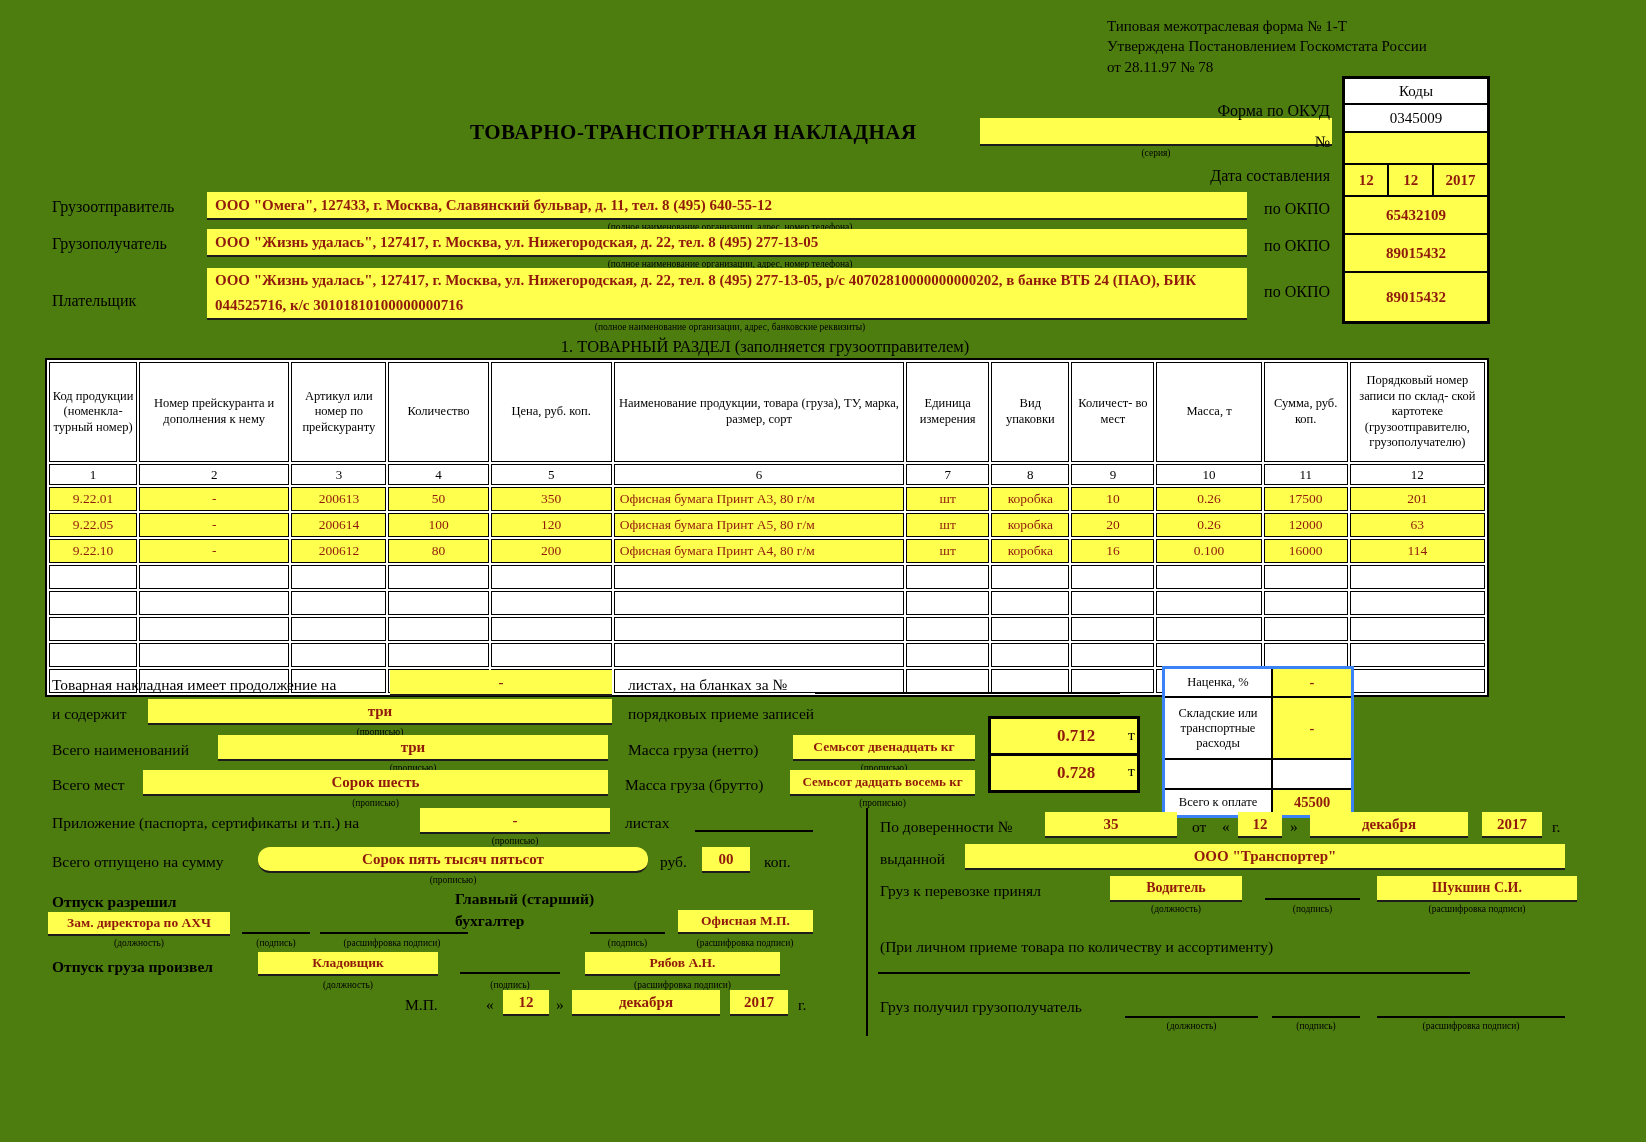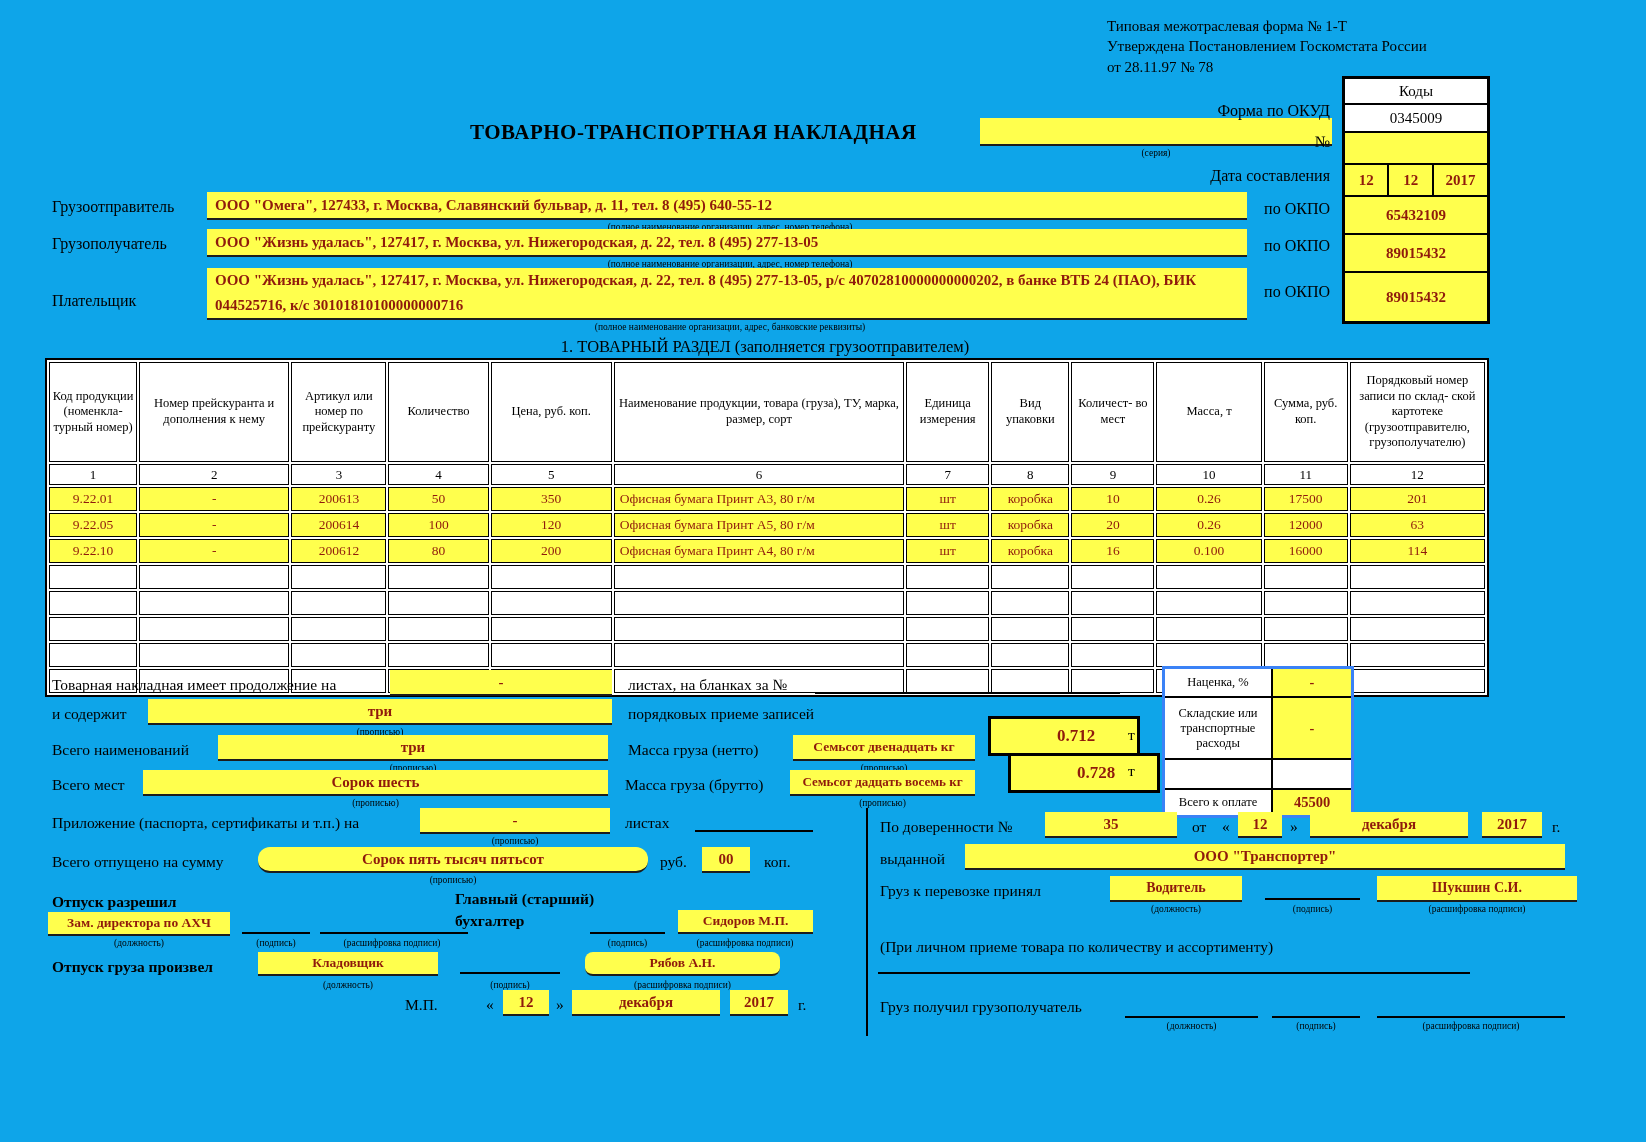--- a/index.html
+++ b/index.html
@@ -1,16 +1,16 @@
 <!DOCTYPE html>
 <html><head>
 <meta charset="utf-8">
 <style>
   html,body{margin:0;padding:0;background:#fff;}
-  #page{position:relative;width:1646px;height:1142px;background:#0ea5e9;
+  #page{position:relative;width:1646px;height:1142px;background:#4d7c0f;
         font-family:"Liberation Serif",serif;color:#000;overflow:hidden;}
   .lbl{position:absolute;font-size:15.5px;white-space:nowrap;}
   .blbl{font-weight:bold;}
   .yf{position:absolute;background:#FFFF4D;border-bottom:2px solid #1c1c1c;color:#8f1a0c;
       font-weight:bold;font-size:15px;text-align:center;height:24px;line-height:24px;
       overflow:hidden;white-space:nowrap;}
   .cap{position:absolute;font-size:9.5px;text-align:center;white-space:nowrap;color:#000;}
   .uline{position:absolute;border-bottom:2px solid #000;height:0;}
   
   #form-note{position:absolute;left:1107px;top:16px;font-size:15px;line-height:1.35;}
@@ -286,21 +286,21 @@
 
   <div class="lbl" style="left:52px;top:776px;">Всего мест</div>
   <div class="yf" style="left:143px;top:770px;width:465px;">Сорок шесть</div>
   <div class="cap" style="left:143px;top:798px;width:465px;">(прописью)</div>
   <div class="lbl" style="left:625px;top:776px;">Масса груза (брутто)</div>
   <div class="yf" style="left:790px;top:770px;width:185px;font-size:13px;">Семьсот дадцать восемь кг</div>
   <div class="cap" style="left:790px;top:798px;width:185px;">(прописью)</div>
 
   <div class="massbox" style="top:716px;">0.712</div>
   <div class="lbl" style="left:1128px;top:726px;">т</div>
-  <div class="massbox" style="top:753px;margin-left:20px;">0.728</div>
+  <div class="massbox" style="top:753px;">0.728</div>
   <div class="lbl" style="left:1128px;top:762px;">т</div>
 
   <div id="totals">
     <div class="trow" style="height:27px;">
       <div class="tlabel">Наценка, %</div>
       <div class="tval y">-</div>
     </div>
     <div class="trow" style="height:60px;">
       <div class="tlabel">Складские или транспортные расходы</div>
       <div class="tval y">-</div>
@@ -333,29 +333,29 @@
   <div class="cap" style="left:48px;top:938px;width:182px;">(должность)</div>
   <div class="uline" style="left:242px;top:932px;width:68px;"></div>
   <div class="cap" style="left:242px;top:938px;width:68px;">(подпись)</div>
   <div class="uline" style="left:320px;top:932px;width:148px;"></div>
   <div class="cap" style="left:312px;top:938px;width:160px;">(расшифровка подписи)</div>
 
   <div class="lbl blbl" style="left:455px;top:890px;">Главный (старший)</div>
   <div class="lbl blbl" style="left:455px;top:912px;">бухгалтер</div>
   <div class="uline" style="left:590px;top:932px;width:75px;"></div>
   <div class="cap" style="left:590px;top:938px;width:75px;">(подпись)</div>
-  <div class="yf" style="left:678px;top:910px;width:135px;font-size:13.5px;height:22px;line-height:22px;">Сидоров М.П.</div>
+  <div class="yf" style="left:678px;top:910px;width:135px;font-size:13.5px;height:22px;line-height:22px;">Офисная М.П.</div>
   <div class="cap" style="left:665px;top:938px;width:160px;">(расшифровка подписи)</div>
 
   <div class="lbl blbl" style="left:52px;top:958px;">Отпуск груза произвел</div>
   <div class="yf" style="left:258px;top:952px;width:180px;font-size:13.5px;height:22px;line-height:22px;">Кладовщик</div>
   <div class="cap" style="left:258px;top:980px;width:180px;">(должность)</div>
   <div class="uline" style="left:460px;top:972px;width:100px;"></div>
   <div class="cap" style="left:460px;top:980px;width:100px;">(подпись)</div>
-  <div class="yf" style="left:585px;top:952px;width:195px;font-size:13.5px;height:22px;line-height:22px;border-radius:8px;">Рябов А.Н.</div>
+  <div class="yf" style="left:585px;top:952px;width:195px;font-size:13.5px;height:22px;line-height:22px;">Рябов А.Н.</div>
   <div class="cap" style="left:600px;top:980px;width:165px;">(расшифровка подписи)</div>
 
   <div class="lbl" style="left:405px;top:996px;">М.П.</div>
   <div class="lbl" style="left:486px;top:996px;">«</div>
   <div class="yf" style="left:503px;top:990px;width:46px;">12</div>
   <div class="lbl" style="left:556px;top:996px;">»</div>
   <div class="yf" style="left:572px;top:990px;width:148px;">декабря</div>
   <div class="yf" style="left:730px;top:990px;width:58px;">2017</div>
   <div class="lbl" style="left:798px;top:996px;">г.</div>
 

